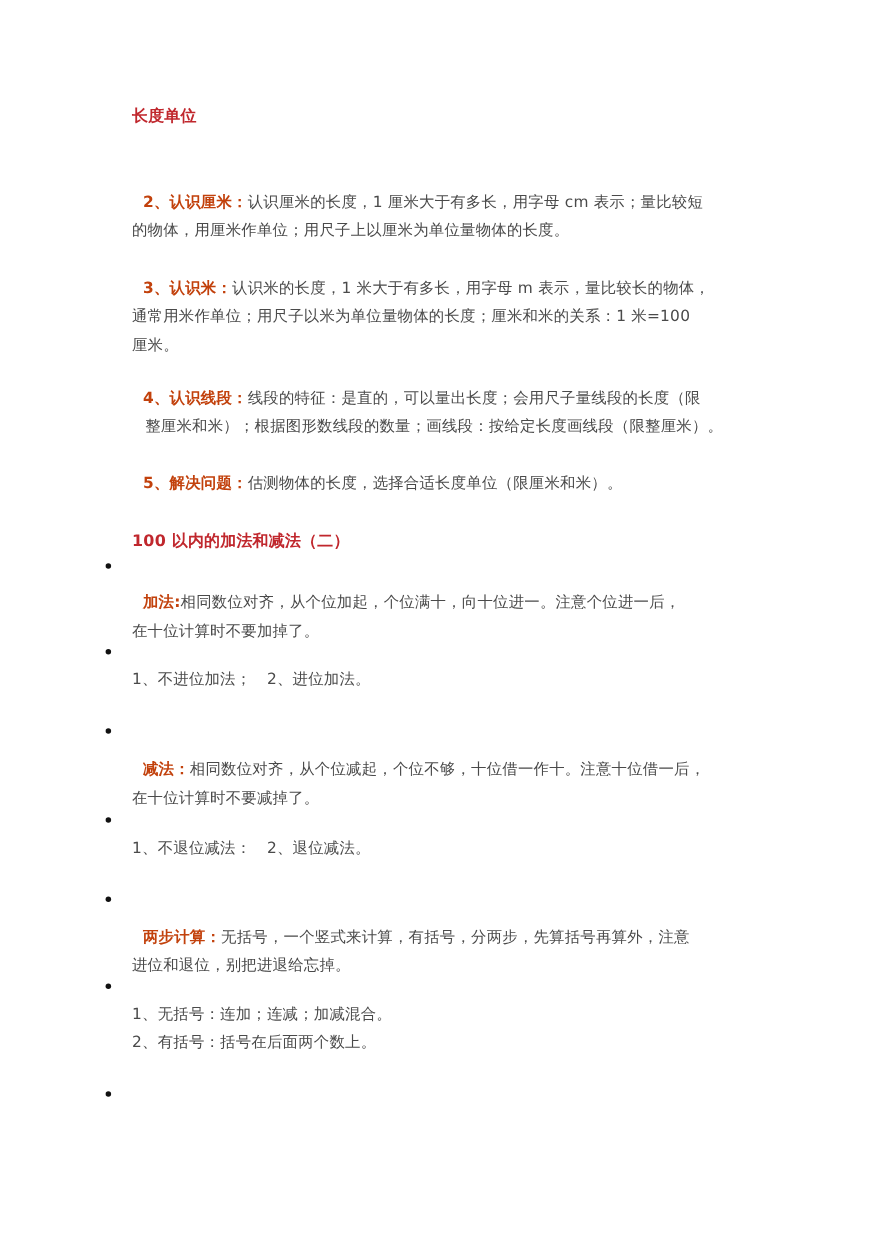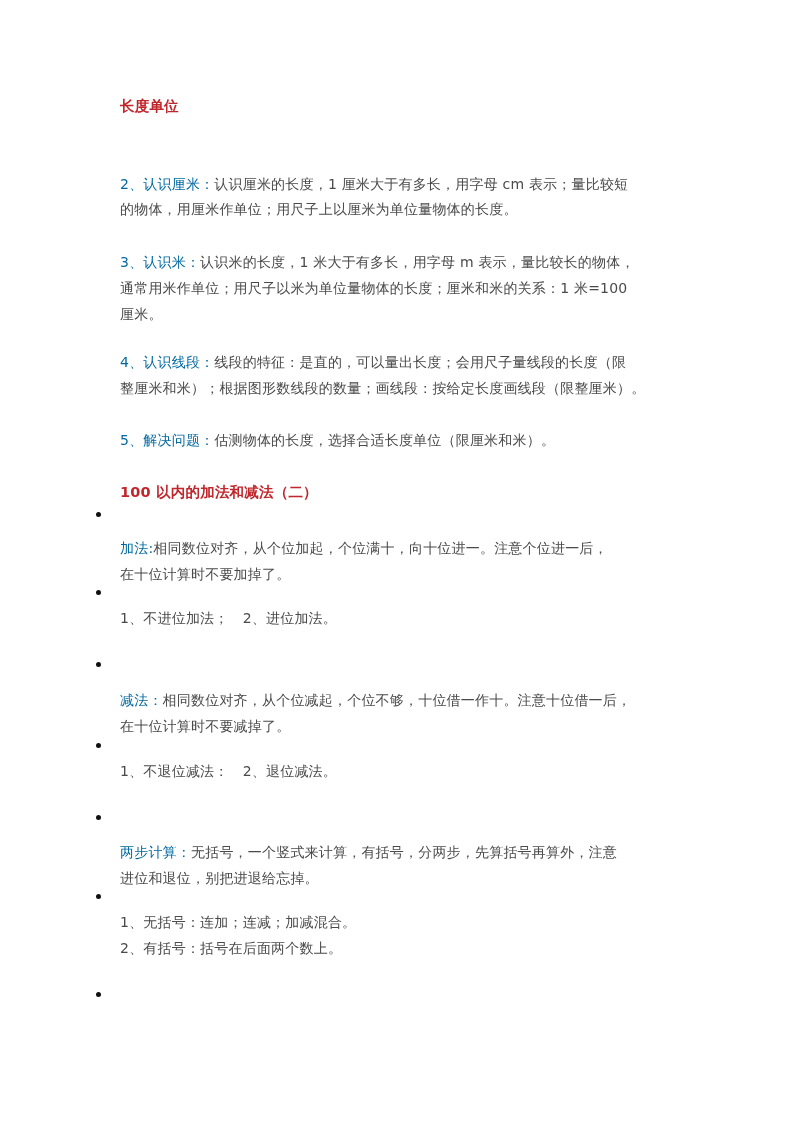--- a/index.html
+++ b/index.html
@@ -28,48 +28,49 @@
       line-height: 24px;
       white-space: nowrap;
       letter-spacing: 0.2px;
     }
     .heading {
       color: #c0272d;
       font-weight: bold;
       font-size: 14.5px;
     }
     .bold {
-      font-weight: normal;
-      color: #0369a1;
+      font-weight: bold;
+      color: #c2410c;
+      margin-left: 10px;
     }
     .bullet {
       position: absolute;
       left: 96px;
       width: 5px;
       height: 5px;
       border-radius: 50%;
       background: #111111;
     }
   </style>
 </head>
 <body>
 
 <div class="page">
 
   <div class="line heading" style="top:94px;">长度单位</div>
 
   <div class="line" style="top:172px;"><span class="bold">2、认识厘米：</span><span>认识厘米的长度，1 厘米大于有多长，用字母 cm 表示；量比较短</span></div>
-  <div class="line" style="top:198px;font-family:Liberation Mono, monospace;">的物体，用厘米作单位；用尺子上以厘米为单位量物体的长度。</div>
+  <div class="line" style="top:198px;">的物体，用厘米作单位；用尺子上以厘米为单位量物体的长度。</div>
 
   <div class="line" style="top:250px;"><span class="bold">3、认识米：</span><span>认识米的长度，1 米大于有多长，用字母 m 表示，量比较长的物体，</span></div>
   <div class="line" style="top:276px;">通常用米作单位；用尺子以米为单位量物体的长度；厘米和米的关系：1 米=100</div>
   <div class="line" style="top:302px;">厘米。</div>
 
   <div class="line" style="top:350px;"><span class="bold">4、认识线段：</span><span>线段的特征：是直的，可以量出长度；会用尺子量线段的长度（限</span></div>
-  <div class="line" style="top:376px;">整厘米和米）；根据图形数线段的数量；画线段：按给定长度画线段（限整厘米）。</div>
+  <div class="line" style="top:376px;margin-left:12px;">整厘米和米）；根据图形数线段的数量；画线段：按给定长度画线段（限整厘米）。</div>
 
   <div class="line" style="top:428px;"><span class="bold">5、解决问题：</span><span>估测物体的长度，选择合适长度单位（限厘米和米）。</span></div>
 
   <div class="line heading" style="top:480px;">100 以内的加法和减法（二）</div>
 
   <div class="bullet" style="top:512px;"></div>
   <div class="line" style="top:562px;">在十位计算时不要加掉了。</div>
   <div class="line" style="top:536px;"><span class="bold">加法:</span><span>相同数位对齐，从个位加起，个位满十，向十位进一。注意个位进一后，</span></div>
 
   <div class="bullet" style="top:590px;"></div>

